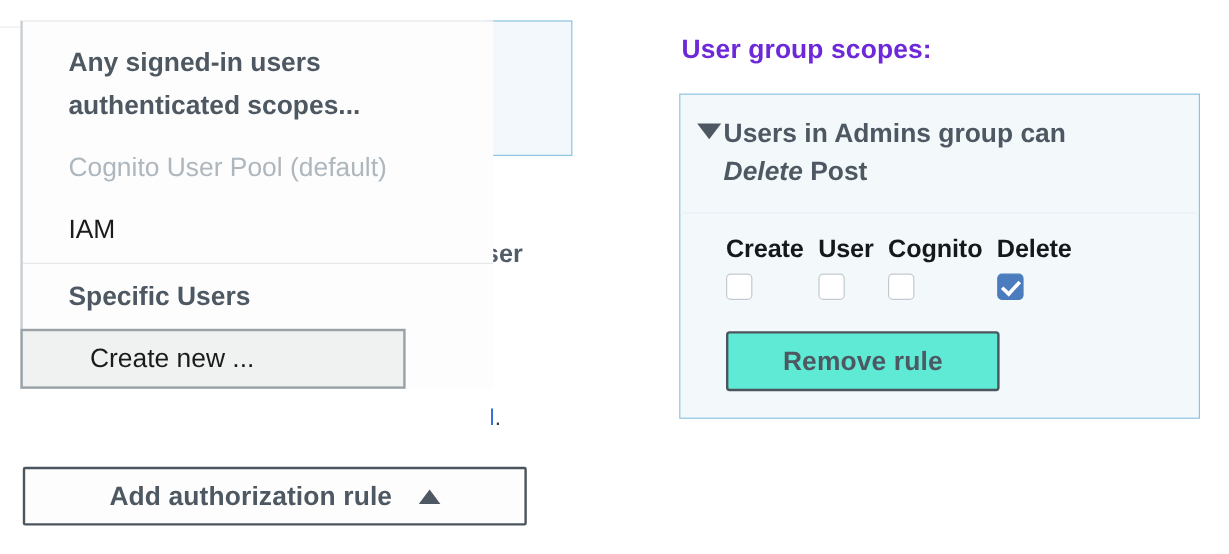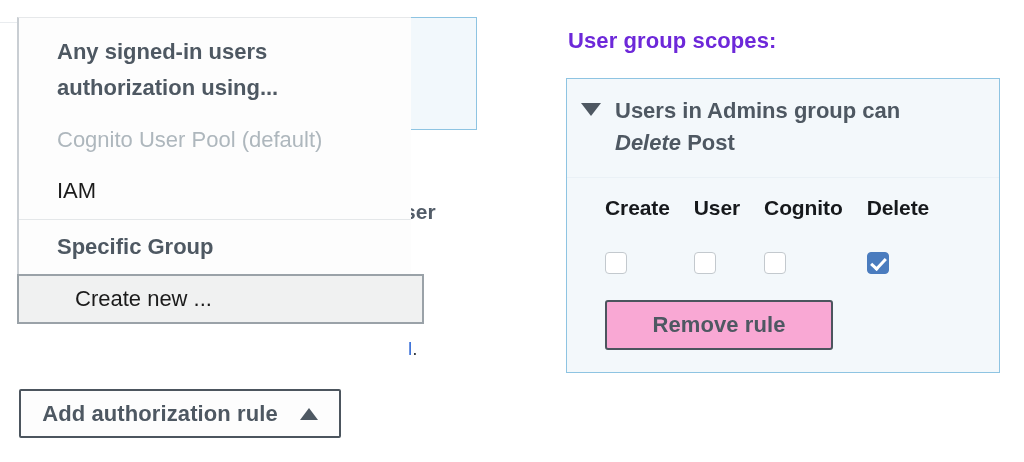--- a/index.html
+++ b/index.html
@@ -103,36 +103,36 @@
   }
   .dd-group-head {
     font-size: 22px;
     font-weight: 700;
     color: #4e5862;
     padding-top: 14px;
     padding-bottom: 14px;
   }
   #dd-create-new {
     margin-left: -2px;
-    width: 407px;
+    width: 321px;
     background: #f0f1f1;
     border: 2px solid #9aa2a8;
     color: #1b1b1b;
     font-size: 22px;
     font-weight: 400;
     padding: 10px 0 10px 56px;
     box-sizing: border-box;
   }
 
   
   #add-rule-button {
     position: absolute;
     left: 19px;
     top: 389px;
-    width: 322px;
+    width: 420px;
     height: 49px;
     background: #fdfdfd;
     border: 2px solid #4c555e;
     border-radius: 2px;
     box-sizing: border-box;
     display: flex;
     align-items: center;
     justify-content: center;
     gap: 22px;
     cursor: pointer;
@@ -165,21 +165,21 @@
   }
   #scope-card {
     width: 434px;
     background: #f3f8fb;
     border: 1px solid #8ec4e2;
     box-sizing: border-box;
   }
   #scope-card-header {
     display: flex;
     align-items: flex-start;
-    gap: 14px;
+    gap: 2px;
     padding: 16px 14px 18px 14px;
     border-bottom: 1px solid #eaf1f6;
     cursor: pointer;
   }
   .tri-down {
     width: 0; height: 0;
     border-left: 10px solid transparent;
     border-right: 10px solid transparent;
     border-top: 13px solid #4e5862;
     margin-top: 8px;
@@ -197,21 +197,20 @@
     font-weight: 700;
   }
   #scope-card-body {
     padding: 18px 14px 22px 38px;
   }
   #perm-grid {
     display: grid;
     grid-template-columns: repeat(4, auto);
     column-gap: 12px;
     justify-content: start;
-    gap: 24px;
   }
   .perm-label {
     font-size: 21px;
     font-weight: 700;
     color: #16191c;
     white-space: nowrap;
     letter-spacing: -0.1px;
   }
   .perm-box-cell {
     padding-top: 8px;
@@ -239,21 +238,21 @@
     width: 6px;
     height: 12px;
     border: solid #ffffff;
     border-width: 0 3px 3px 0;
     transform: rotate(43deg);
   }
   #remove-rule-button {
     margin-top: 26px;
     width: 228px;
     height: 50px;
-    background: #f9a8d4;
+    background: #5eead4;
     border: 2px solid #4c555e;
     border-radius: 3px;
     box-sizing: border-box;
     display: flex;
     align-items: center;
     justify-content: center;
     cursor: pointer;
   }
   #remove-rule-button .label {
     font-size: 22px;
@@ -269,29 +268,29 @@
   <div id="bg-rule-line"></div>
   <div id="bg-blue-box"></div>
   <div id="bg-bold-fragment">ser</div>
   <div id="bg-link-fragment">
     <span>l</span><span class="dot">.</span>
   </div>
 </div>
 
 <div id="dropdown">
 
-  <div class="dd-item dd-heading">Any signed-in users authorization using...</div>
+  <div class="dd-item dd-heading">Any signed-in users authenticated scopes...</div>
 
   <div class="dd-item dd-disabled">Cognito User Pool (default)</div>
 
   <div class="dd-item dd-option">IAM</div>
 
   <div class="dd-sep"></div>
 
-  <div class="dd-item dd-group-head">Specific Group</div>
+  <div class="dd-item dd-group-head">Specific Users</div>
 
   <div id="dd-create-new">Create new ...</div>
 </div>
 
 <div id="add-rule-button">
   <span class="label">Add authorization rule</span>
   <span class="tri-up"></span>
 </div>
 
 <div id="scopes-panel">

